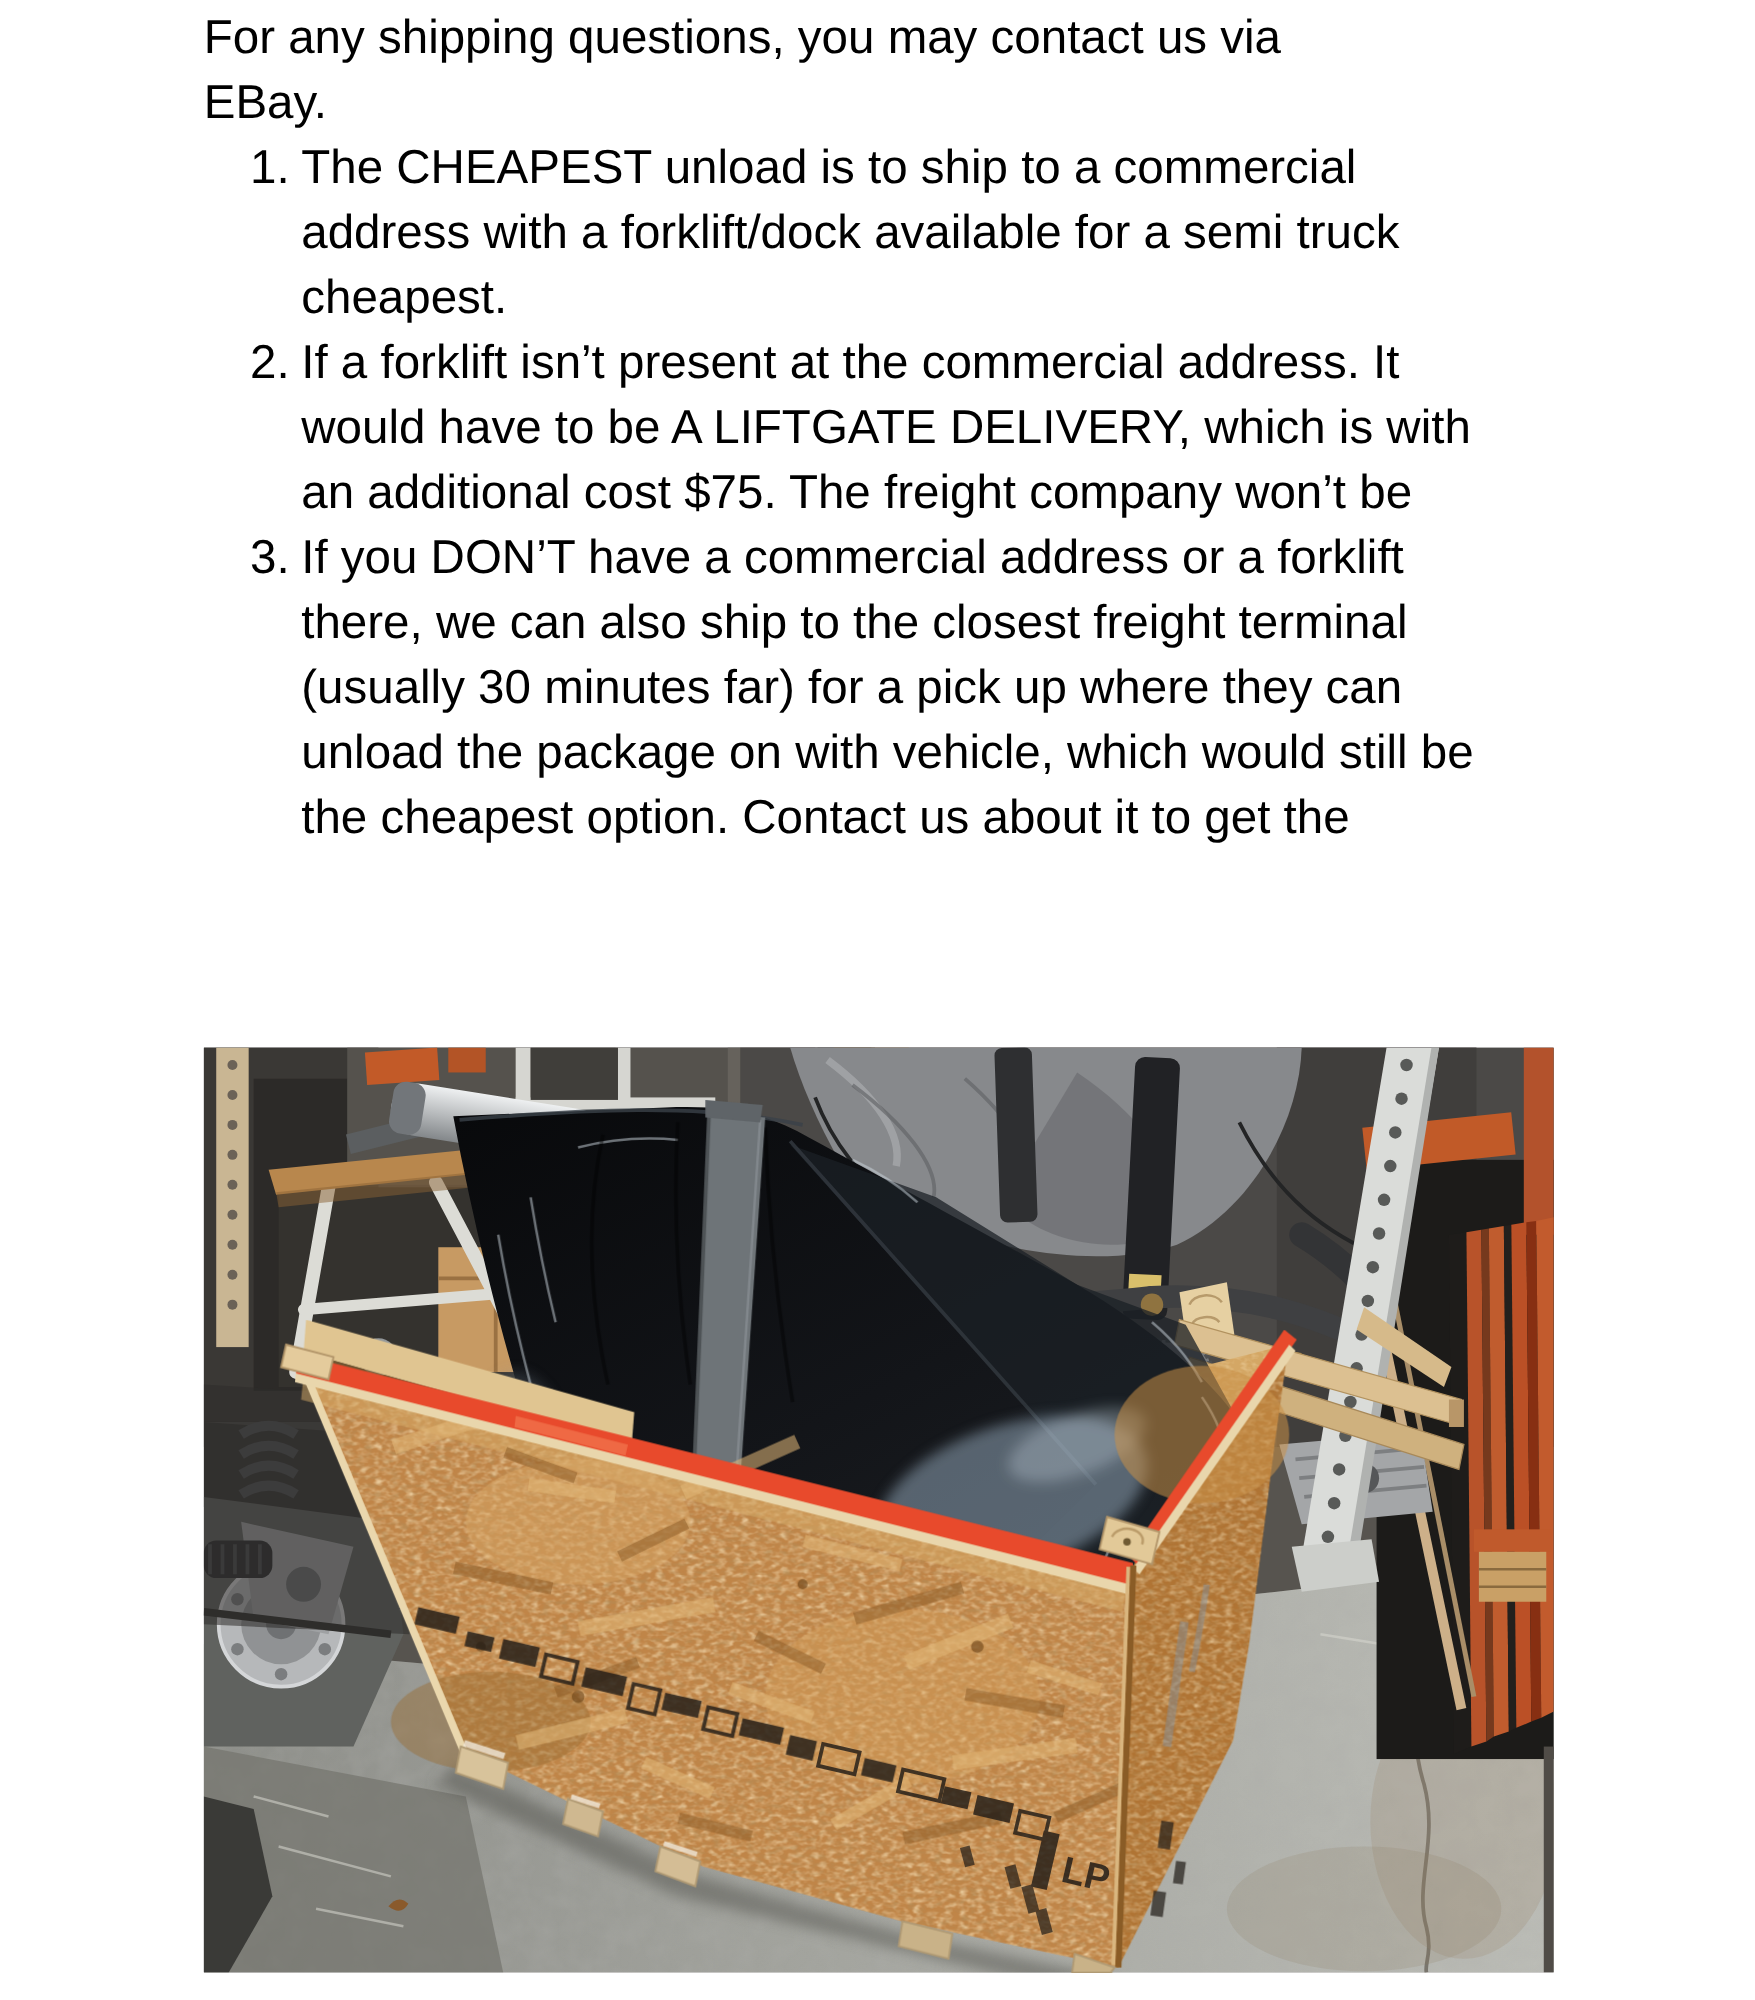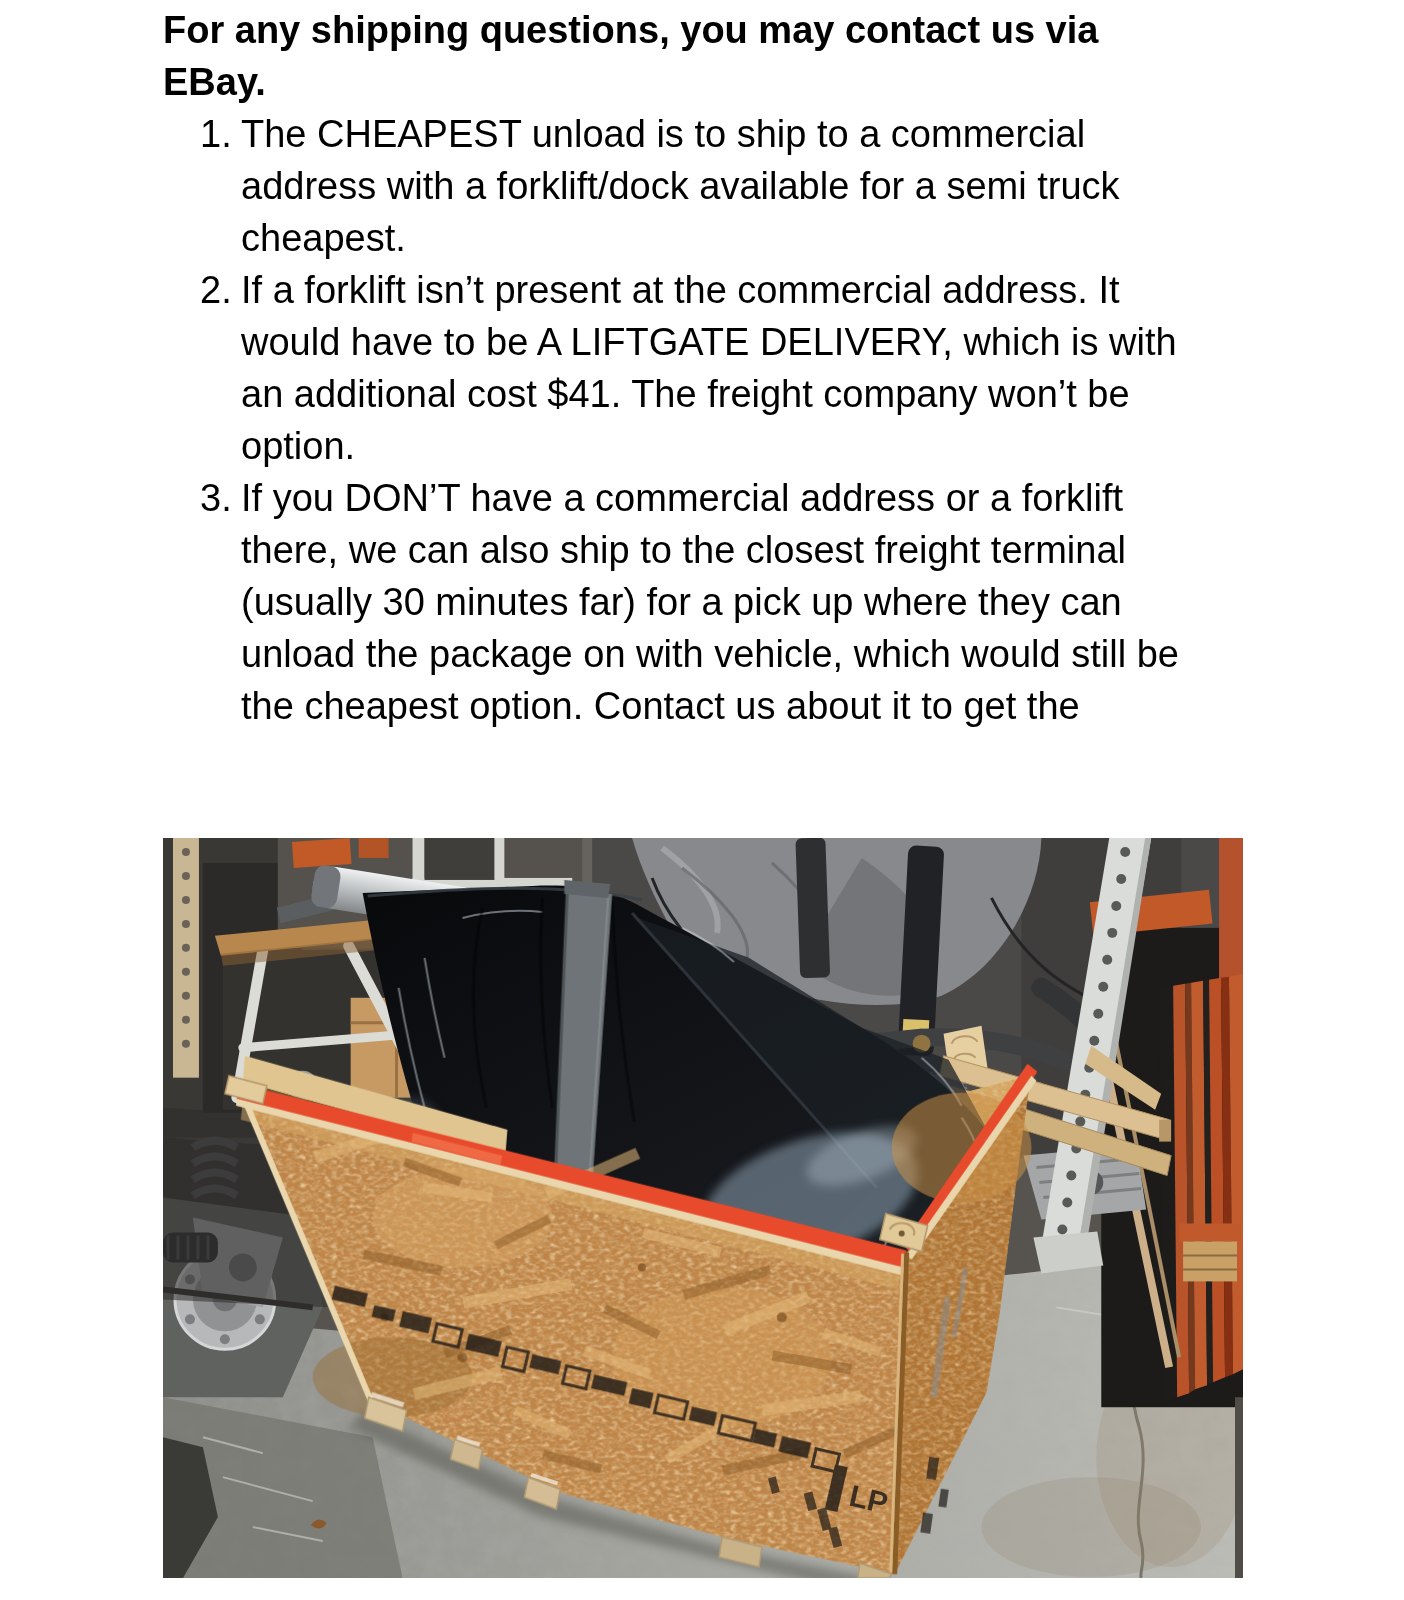--- a/index.html
+++ b/index.html
@@ -1,19 +1,19 @@
 <!DOCTYPE html>
 <html><head>
 <meta charset="utf-8">
 <style>
   html,body{margin:0;padding:0;background:#ffffff;}
   body{width:1404px;height:1600px;position:relative;overflow:hidden;
        font-family:"Liberation Sans",sans-serif;color:#000;}
   .doc{position:absolute;left:163px;top:4px;font-size:38px;line-height:52px;width:1120px;}
-  .heading{font-weight:700;}
+  .heading{font-weight:400;}
   .olist{font-weight:400;}
   .li{display:flex;}
   .num{margin-left:37px;width:41px;flex:0 0 41px;}
   .photo{position:absolute;left:163px;top:838px;width:1080px;height:740px;}
   .photo svg{display:block;width:100%;height:100%;}
 </style>
 </head>
 <body>
 
 <div class="doc">
@@ -28,22 +28,21 @@
         <div>The CHEAPEST unload is to ship to a commercial</div>
         <div>address with a forklift/dock available for a semi truck</div>
         <div>cheapest.</div>
       </div>
     </div>
     <div class="li">
       <div class="num">2.</div>
       <div class="lines">
         <div>If a forklift isn’t present at the commercial address. It</div>
         <div>would have to be A LIFTGATE DELIVERY, which is with</div>
-        <div>an additional cost $41. The freight company won’t be</div>
-        <div>option.</div>
+        <div>an additional cost $75. The freight company won’t be</div>
       </div>
     </div>
     <div class="li">
       <div class="num">3.</div>
       <div class="lines">
         <div>If you DON’T have a commercial address or a forklift</div>
         <div>there, we can also ship to the closest freight terminal</div>
         <div>(usually 30 minutes far) for a pick up where they can</div>
         <div>unload the package on with vehicle, which would still be</div>
         <div>the cheapest option. Contact us about it to get the</div>

